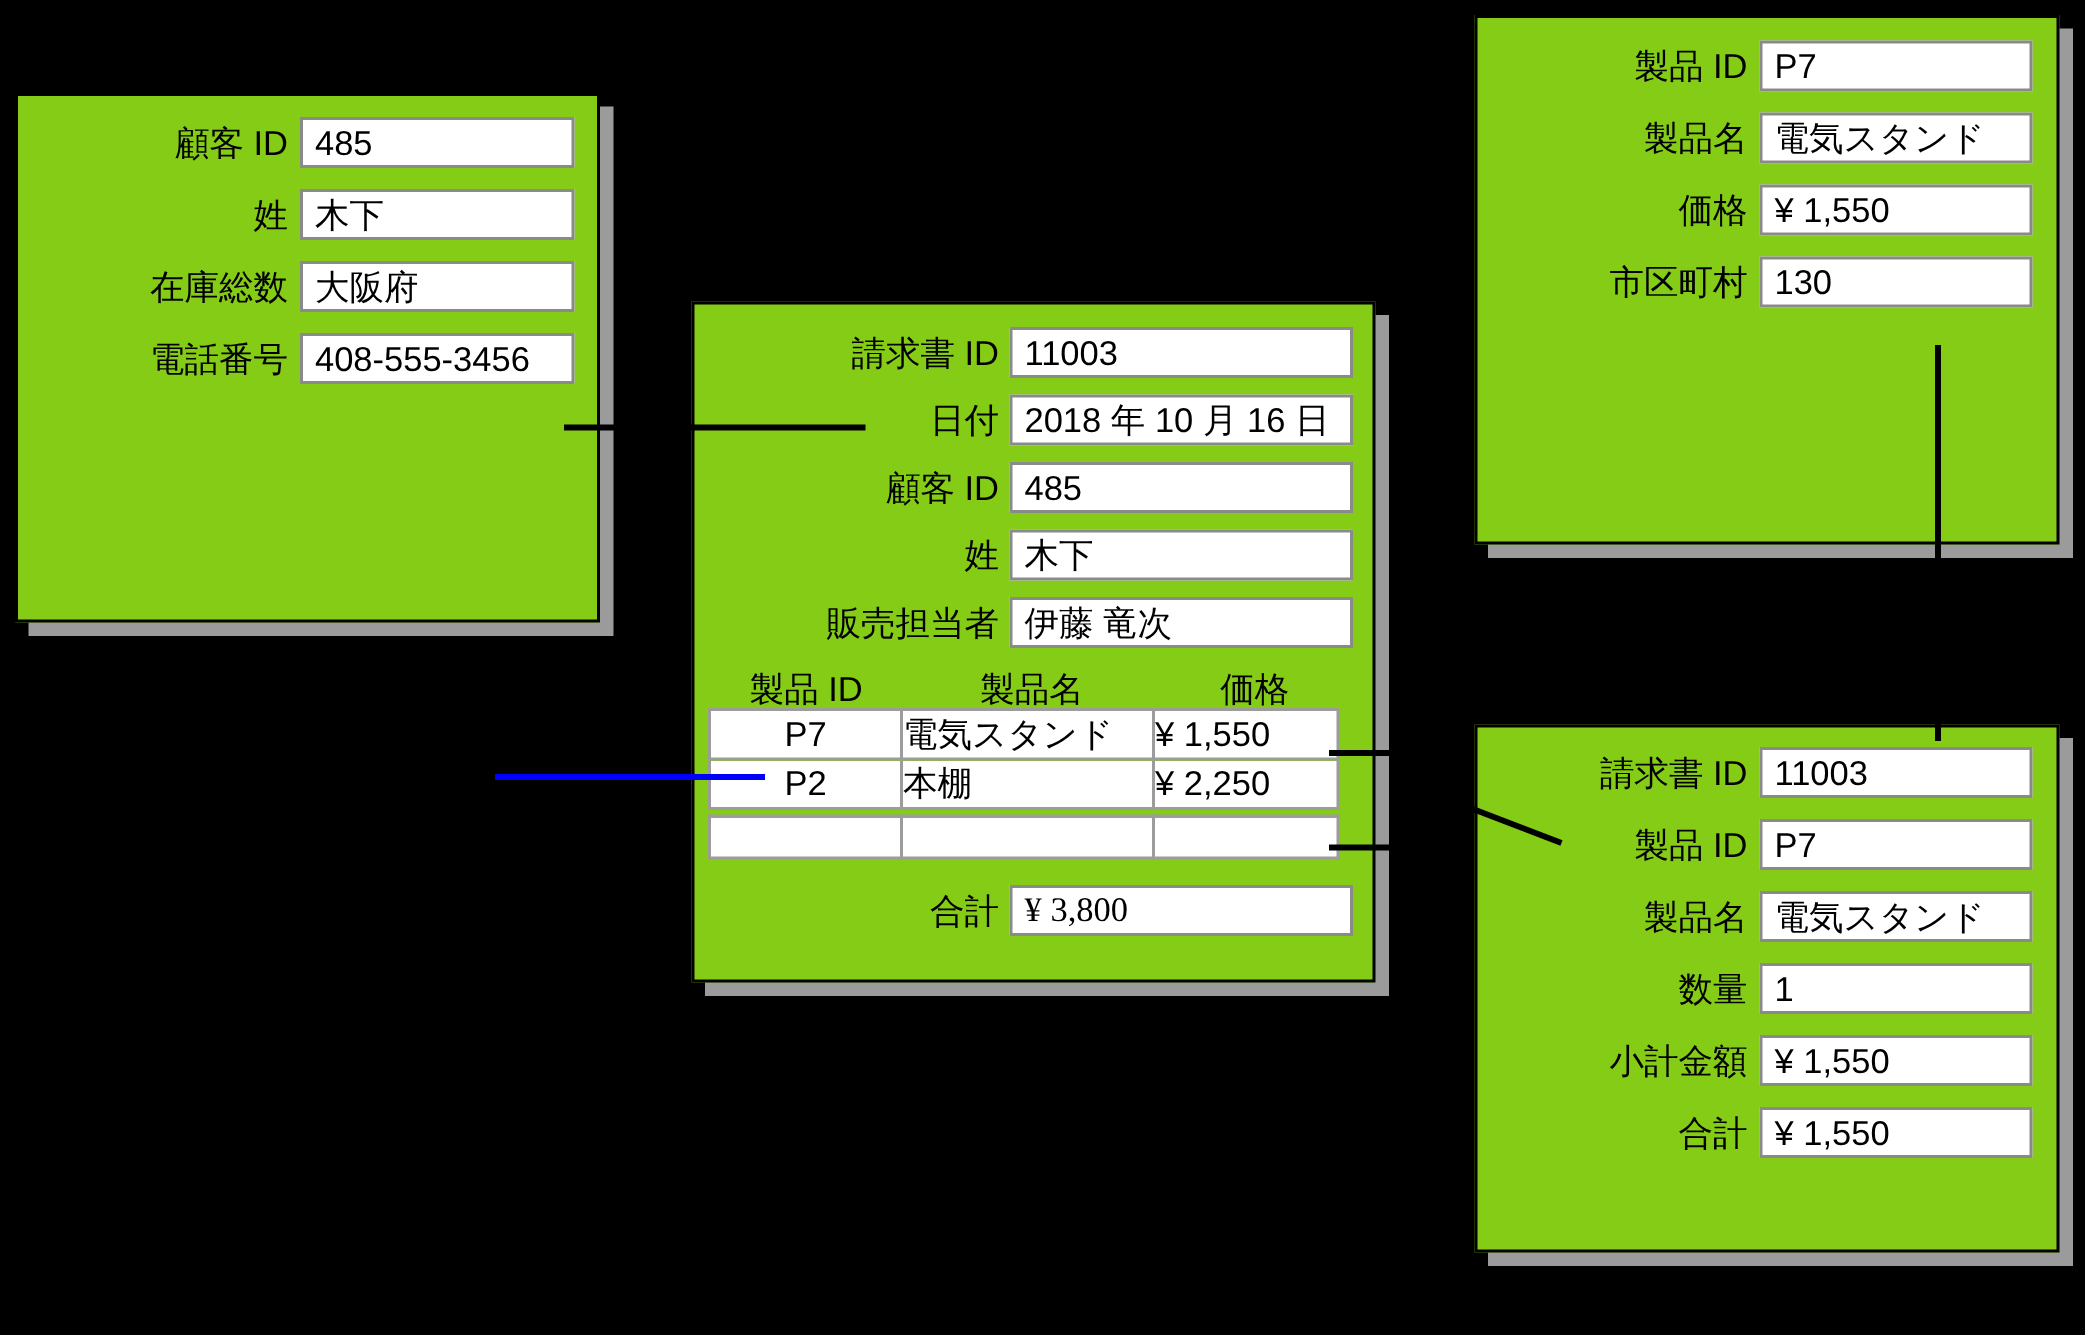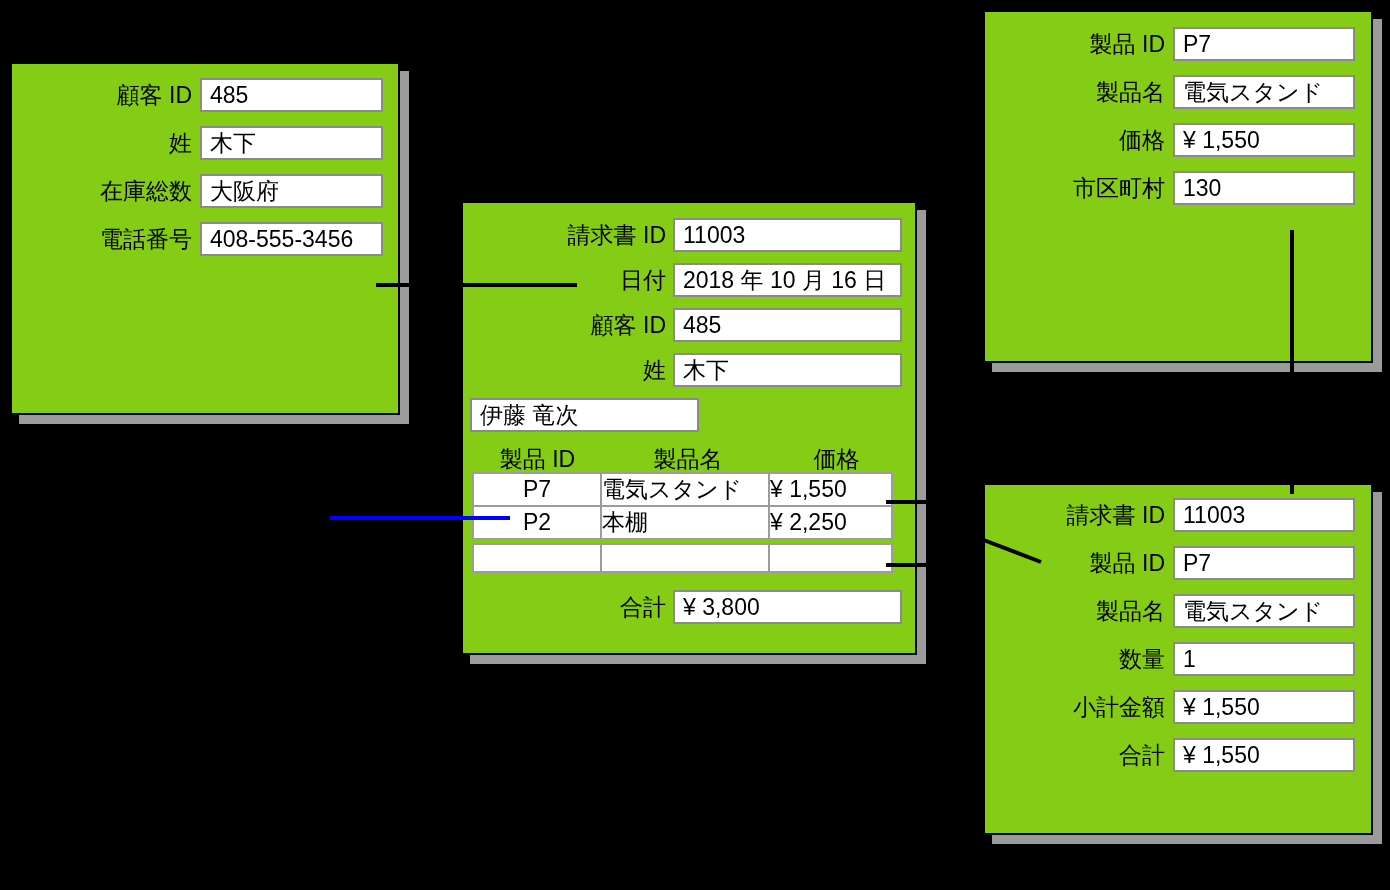--- a/index.html
+++ b/index.html
@@ -72,21 +72,21 @@
     overflow: hidden;
   }
   table.portal.empty-portal { margin-top: 3px; }
   table.portal.empty-portal td { height: 26px; }
   td.c1 { width: 126px; text-align: center; }
   td.c2 { width: 166px; padding-left: 8px; }
   td.c3 { width: 121px; padding-left: 8px; }
 
   .total-row { display: flex; align-items: center; margin-top: 17px; }
   .total-row .lbl { width: 292px; }
-  .total-row .fbox { width: 128px; margin-left: 17px; }
+  .total-row .fbox { width: 128px; margin-left: 17px; font-family: Liberation Serif, serif; }
 
   .connectors {
     position: absolute;
     left: 0; top: 0;
     width: 1390px; height: 890px;
     pointer-events: none;
     z-index: 10;
   }
 </style>
 </head>
@@ -124,20 +124,21 @@
     </div>
     <div class="frow">
       <span class="lbl">顧客 ID</span>
       <span class="fbox">485</span>
     </div>
     <div class="frow">
       <span class="lbl">姓</span>
       <span class="fbox">木下</span>
     </div>
     <div class="frow">
+      <span class="lbl">販売担当者</span>
       <span class="fbox">伊藤 竜次</span>
     </div>
 
     <div class="portal-headers">
       <span class="ph1">製品 ID</span>
       <span class="ph2">製品名</span>
       <span class="ph3">価格</span>
     </div>
 
     <table class="portal">

